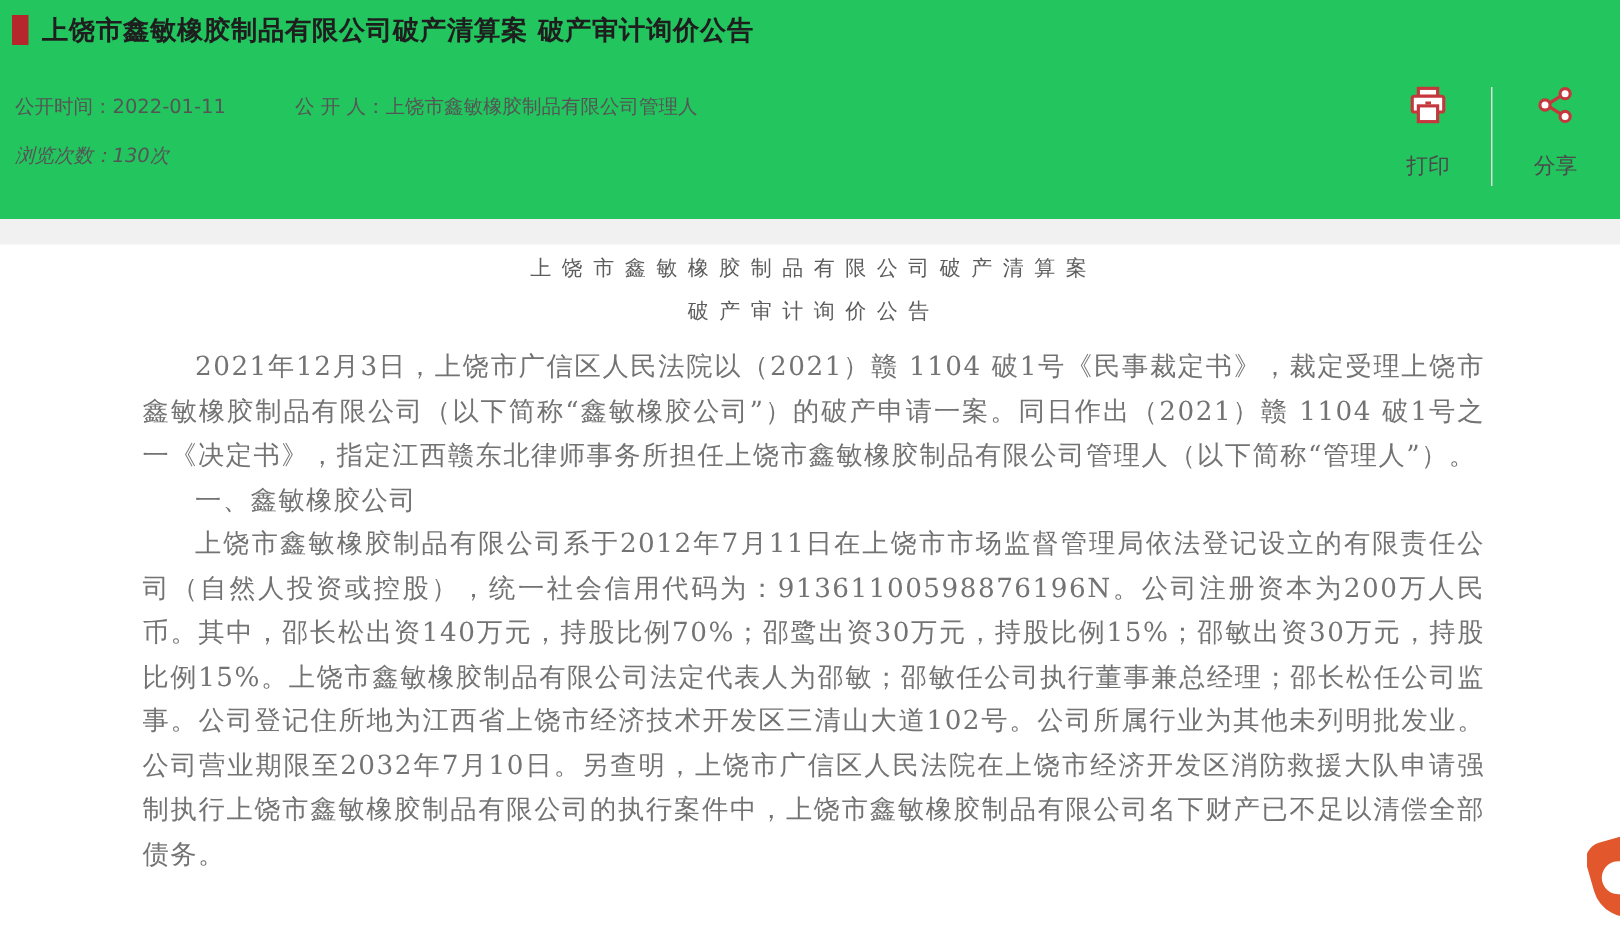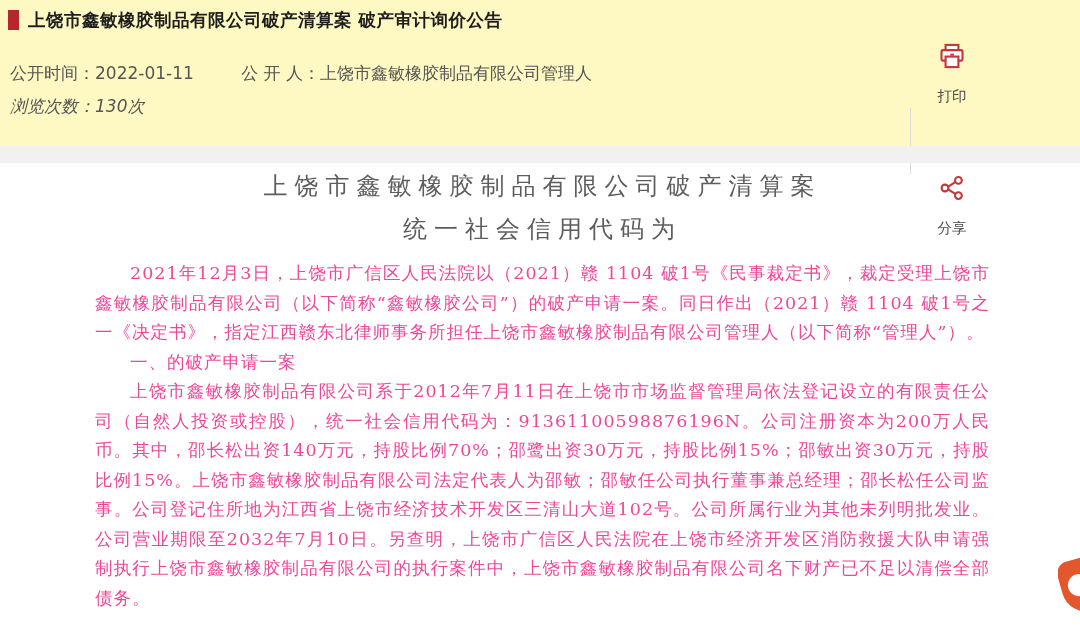--- a/index.html
+++ b/index.html
@@ -2,43 +2,43 @@
 <html lang="zh"><head>
 <meta charset="utf-8">
 <style>
   html,body{margin:0;padding:0;}
   body{
     width:1080px;height:625px;overflow:hidden;position:relative;
     background:#ffffff;
     font-family:"DejaVu Sans","Liberation Sans",sans-serif;
   }
   
-  .page-header{position:absolute;left:0;top:0;width:1080px;height:146px;background:#fef9c3;}
+  .page-header{position:absolute;left:0;top:0;width:1080px;height:146px;background:#22c55e;}
   .title-row{position:absolute;left:8px;top:8px;display:flex;align-items:center;}
   .bullet{display:inline-block;width:11px;height:20px;background:#b6272d;margin-right:9px;}
   .page-title{margin:0;font-size:17.5px;font-weight:bold;color:#1e1e1e;letter-spacing:.5px;}
-  .meta-row{position:absolute;left:10px;font-size:17px;color:#555555;white-space:nowrap;}
+  .meta-row{position:absolute;left:10px;font-size:13px;color:#555555;white-space:nowrap;}
   .meta-row.r1{top:62px;}
   .meta-row.r2{top:95px;font-style:italic;}
   .meta-group{display:inline-block;}
   .meta-group.publisher{margin-left:42px;}
   .meta-label,.meta-value{color:#555555;}
   
-  .actions{position:absolute;right:0;top:42px;width:170px;display:flex;align-items:flex-start;flex-direction:column;}
+  .actions{position:absolute;right:0;top:56px;width:170px;display:flex;align-items:flex-start;}
   .action{width:84px;display:flex;flex-direction:column;align-items:center;cursor:pointer;}
   .action svg{width:28px;height:28px;}
   .action-label{margin-top:13px;font-size:14.5px;color:#4a4a4a;}
   .action-divider{width:1px;height:66px;background:#dcdcdc;margin-top:2px;}
   
   .section-divider{position:absolute;left:0;top:146px;width:1080px;height:17px;background:#f1f1f1;}
   
   .doc{position:absolute;left:95px;top:170px;width:895px;font-family:"DejaVu Serif","Liberation Serif",serif;}
-  .doc-title{margin:0 0 11px 0;text-align:center;font-weight:400;font-size:24px;
+  .doc-title{margin:0 0 11px 0;text-align:center;font-weight:400;font-size:14px;
     letter-spacing:7px;color:#5d5d5d;}
-  .doc-body p{margin:0;font-size:17.5px;line-height:29.5px;color:#ec4899;
+  .doc-body p{margin:0;font-size:17.5px;line-height:29.5px;color:#737373;
     text-align:justify;text-indent:2em;letter-spacing:1px;}
   .doc-body p:first-of-type{margin-top:14px;}
   
   .float-widget{position:absolute;right:0;top:556px;width:22px;height:62px;overflow:hidden;cursor:pointer;}
   .float-widget .blob{position:absolute;left:3px;top:2px;width:44px;height:54px;background:#e2572b;
     border-radius:12px 14px 18px 24px;transform:rotate(-16deg);}
   .float-widget .blob::after{content:"";position:absolute;left:7px;top:15px;width:22px;height:22px;
     background:#ffffff;border-radius:50%;}
 </style>
 </head>
@@ -84,23 +84,23 @@
       </span>
       <span class="action-label">分享</span>
     </div>
   </div>
 </header>
 
 <div class="section-divider"></div>
 
 <main class="doc">
   <h2 class="doc-title">上饶市鑫敏橡胶制品有限公司破产清算案</h2>
-  <h2 class="doc-title">统一社会信用代码为</h2>
+  <h2 class="doc-title">破产审计询价公告</h2>
   <div class="doc-body">
     <p>2021年12月3日，上饶市广信区人民法院以（2021）赣 1104 破1号《民事裁定书》，裁定受理上饶市鑫敏橡胶制品有限公司（以下简称“鑫敏橡胶公司”）的破产申请一案。同日作出（2021）赣 1104 破1号之一《决定书》，指定江西赣东北律师事务所担任上饶市鑫敏橡胶制品有限公司管理人（以下简称“管理人”）。</p>
-    <p>一、的破产申请一案</p>
+    <p>一、鑫敏橡胶公司</p>
     <p>上饶市鑫敏橡胶制品有限公司系于2012年7月11日在上饶市市场监督管理局依法登记设立的有限责任公司（自然人投资或控股），统一社会信用代码为：91361100598876196N。公司注册资本为200万人民币。其中，邵长松出资140万元，持股比例70%；邵鹭出资30万元，持股比例15%；邵敏出资30万元，持股比例15%。上饶市鑫敏橡胶制品有限公司法定代表人为邵敏；邵敏任公司执行董事兼总经理；邵长松任公司监事。公司登记住所地为江西省上饶市经济技术开发区三清山大道102号。公司所属行业为其他未列明批发业。公司营业期限至2032年7月10日。另查明，上饶市广信区人民法院在上饶市经济开发区消防救援大队申请强制执行上饶市鑫敏橡胶制品有限公司的执行案件中，上饶市鑫敏橡胶制品有限公司名下财产已不足以清偿全部债务。</p>
   </div>
 </main>
 
 <div class="float-widget">
   <div class="blob"></div>
 </div>
 
 </body></html>

